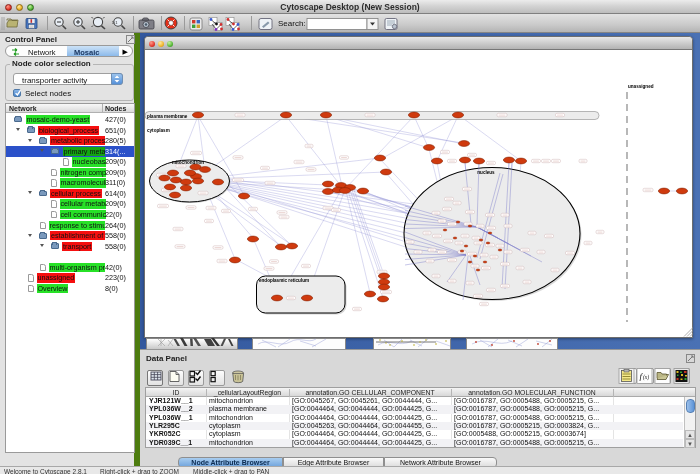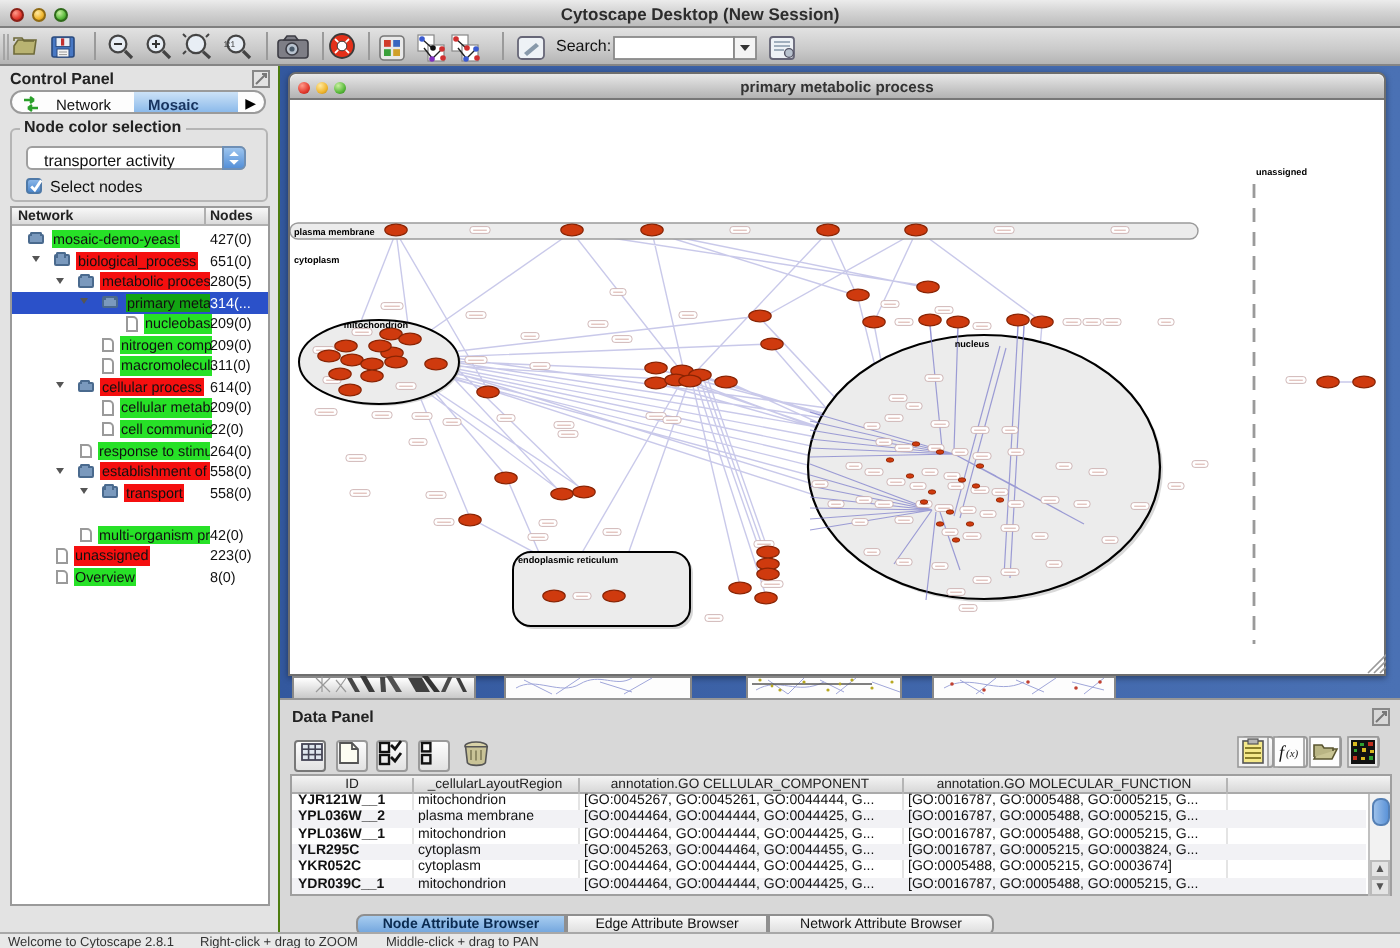--- a/index.html
+++ b/index.html
@@ -5,21 +5,21 @@
 .abs{position:absolute}
 #page{position:relative;width:572px;height:474px}
 
 #mtb{left:0;top:0;width:700px;height:14px;background:linear-gradient(#ececec,#d4d4d4 45%,#bcbcbc);border-bottom:1px solid #7f7f7f}
 #mtb .t{position:absolute;left:0;right:0;top:1.5px;text-align:center;font-size:8.5px;font-weight:bold;color:#2c2c2c}
 .light{position:absolute;top:3.5px;width:7px;height:7px;border-radius:50%}
 
 #tbar{left:0;top:14px;width:700px;height:19px;background:linear-gradient(#e2e2e2,#cacaca 60%,#b4b4b4);border-bottom:1px solid #858585}
 .sep{position:absolute;top:2px;width:1px;height:14px;background:#9a9a9a}
 
-#cp{left:0;top:33px;width:140px;height:433px;background:#e3e3e3;border-right:1px solid #4d7c0f}
+#cp{left:0;top:33px;width:140px;height:433px;background:#e3e3e3;border-right:6px solid #4d7c0f}
 #cp .title{position:absolute;left:5px;top:2px;font-size:8px;font-weight:bold;color:#222}
 #tabbar{position:absolute;left:5px;top:12px;width:128px;height:12px;background:#fdfdfd;border:1px solid #9a9a9a;border-radius:6px;overflow:hidden}
 #tabbar .mosaic{position:absolute;left:61px;top:0;width:52px;height:12px;background:linear-gradient(#cce2f7,#7fb2e8)}
 #tabbar .nt{position:absolute;left:22px;top:1.5px;font-size:7.5px;color:#111}
 #tabbar .mt{position:absolute;left:68px;top:1.5px;font-size:7.5px;font-weight:bold;color:#17335e}
 #tabbar .arr{position:absolute;right:4px;top:2px;font-size:7px;color:#000}
 #grp{position:absolute;left:5px;top:31px;width:129px;height:37px;border:1px solid #b5b5b5;border-radius:3px}
 #grp .gl{position:absolute;left:4px;top:-6px;background:#e3e3e3;padding:0 2px;font-size:8px;font-weight:bold;color:#222}
 #combo{position:absolute;left:7px;top:8px;width:110px;height:12px;background:#fff;border:1px solid #9f9f9f;border-radius:3px}
 #combo .ct{position:absolute;left:8px;top:1.5px;font-size:8px;color:#111}
@@ -282,21 +282,20 @@
           <span class="num" style="">8(0)</span>
         </div>
       </div>
     </div>
     <div class="abs" id="desk">
       <div id="win">
         <div id="wtb">
           <span class="light" style="left:4px;top:3.5px;width:6px;height:6px;background:radial-gradient(circle at 35% 30%,#ff9a8a,#e33a2e 60%,#a01a10)"></span>
           <span class="light" style="left:13px;top:3.5px;width:6px;height:6px;background:radial-gradient(circle at 35% 30%,#ffe9a0,#f0b62e 60%,#b07c10)"></span>
           <span class="light" style="left:22px;top:3.5px;width:6px;height:6px;background:radial-gradient(circle at 35% 30%,#c8f0a0,#58b93a 60%,#2a7a18)"></span>
-          <div class="t">primary metabolic process</div>
         </div>
       </div>
       <div class="bwin" style="left:6px;width:92px"></div>
       <div class="bwin" style="left:112px;width:94px;background:#fdfdfd"></div>
       <div class="bwin" style="left:233px;width:78px;background:#fdfdfd"></div>
       <div class="bwin" style="left:326px;width:92px;background:#fdfdfd"></div>
     </div>
     <svg class="abs" style="left:140px;top:336px" width="560" height="13" viewBox="0 0 560 13">
 <g stroke="#9a9a9a" stroke-width="0.6" fill="none">
  <path d="M18 3l7 7M25 3l-7 7M21 2v8M28 4l5 6M33 3l-5 7"></path>

